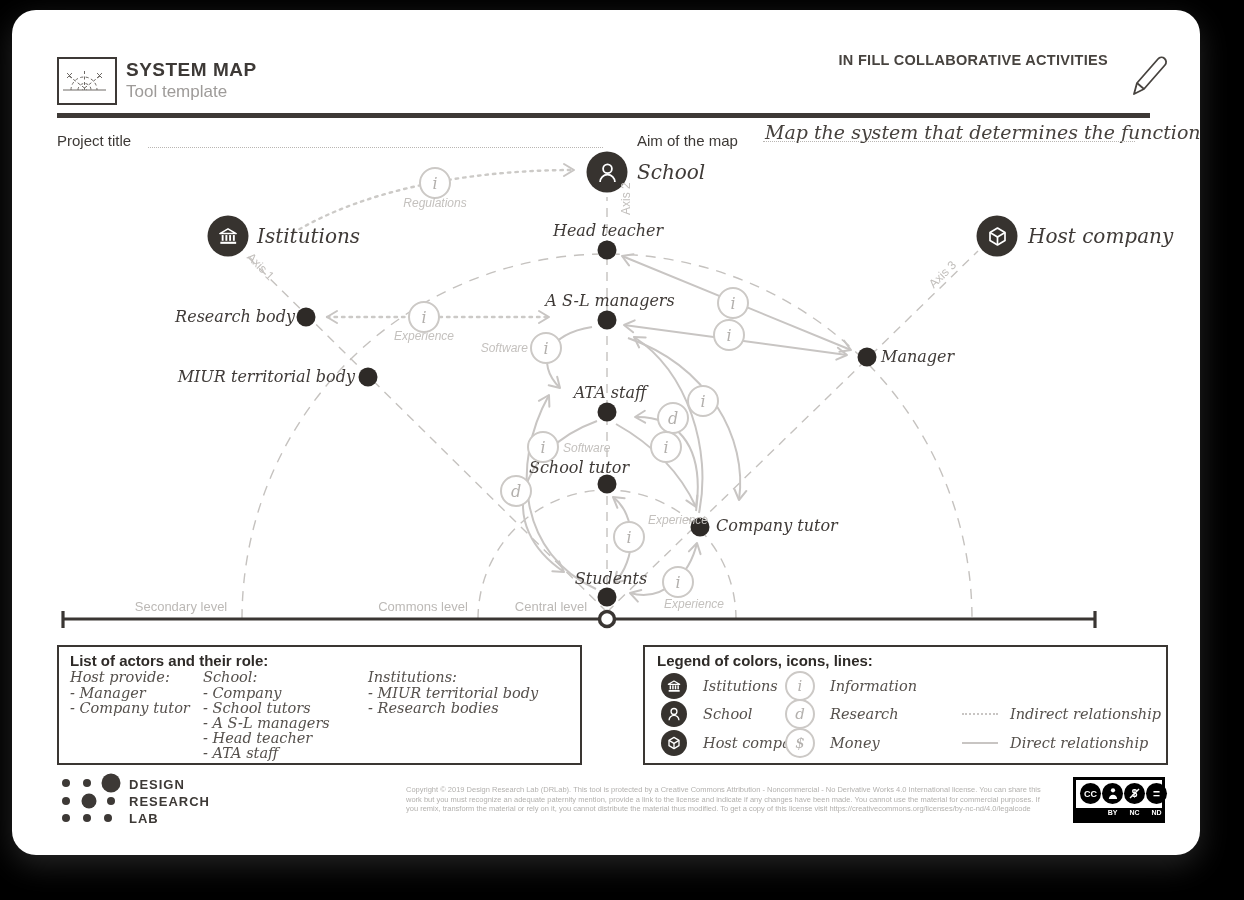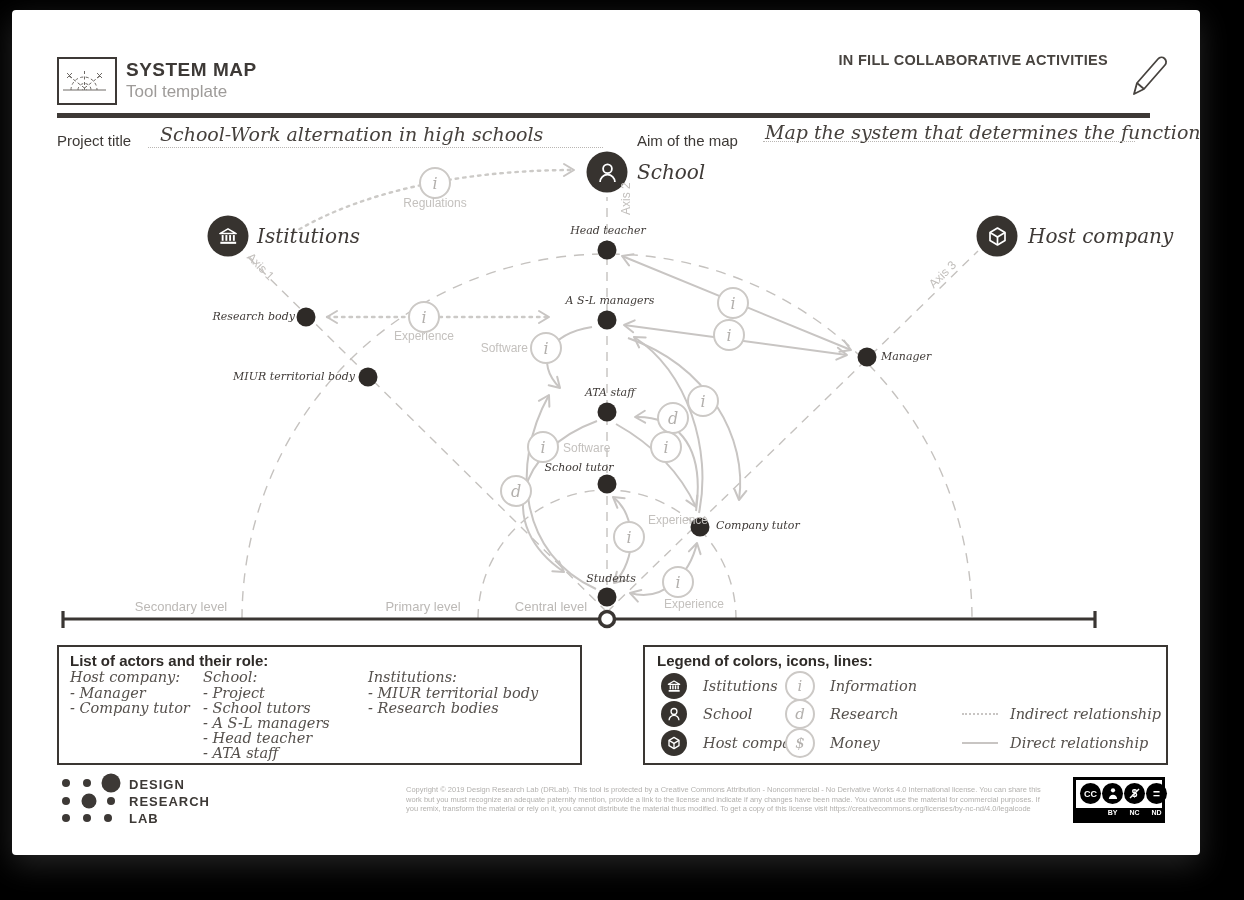--- a/index.html
+++ b/index.html
@@ -1,41 +1,41 @@
 <!DOCTYPE html>
 <html><head>
 <meta charset="utf-8">
 <style>
   html,body{margin:0;padding:0;background:#000;}
   .canvas{position:relative;width:1244px;height:900px;background:#000;overflow:hidden;
           font-family:"Liberation Sans",sans-serif;}
   .page{position:absolute;left:12px;top:10px;width:1188px;height:845px;background:#fff;
-        border-radius:4px;box-shadow:0 10px 30px rgba(80,80,80,.45);overflow:hidden;}
+        border-radius:24px;box-shadow:0 10px 30px rgba(80,80,80,.45);overflow:hidden;}
   .stage{position:absolute;left:-12px;top:-10px;width:1244px;height:900px;}
   .abs{position:absolute;}
   
   .logo-box{position:absolute;left:57px;top:57px;width:56px;height:44px;border:2.5px solid #3d3936;background:#fff;}
   .app-title{position:absolute;left:126px;top:59px;font-size:19px;font-weight:bold;letter-spacing:.5px;color:#3d3936;}
   .app-sub{position:absolute;left:126px;top:82px;font-size:17px;color:#9e9b99;}
   .cta{position:absolute;right:136px;top:51px;text-align:right;font-size:14.5px;font-weight:bold;letter-spacing:.3px;color:#47433f;line-height:18px;}
   .rule{position:absolute;left:57px;top:113px;width:1093px;height:5px;background:#3d3936;}
   .field-label{position:absolute;font-size:15px;font-weight:normal;color:#3d3936;}
   .hand{position:absolute;font-family:"DejaVu Serif",serif;font-style:italic;font-size:19px;color:#46413d;white-space:nowrap;line-height:19px;}
   .dotline{position:absolute;height:0;border-top:1.6px dotted #b9b6b3;}
   
   .dot{position:absolute;width:19px;height:19px;border-radius:50%;background:#2e2a27;transform:translate(-50%,-50%);}
-  .nlabel{position:absolute;font-family:"DejaVu Serif",serif;font-style:italic;font-size:11px;line-height:18px;color:#3f3a37;white-space:nowrap;}
+  .nlabel{position:absolute;font-family:"DejaVu Serif",serif;font-style:italic;font-size:16px;line-height:18px;color:#3f3a37;white-space:nowrap;}
   .cx{transform:translateX(-50%);}
   .anchor{position:absolute;width:41px;height:41px;border-radius:50%;background:#37332f;transform:translate(-50%,-50%);
           display:flex;align-items:center;justify-content:center;}
   .alabel{position:absolute;font-family:"DejaVu Serif",serif;font-style:italic;font-size:20px;line-height:22px;color:#3f3a37;white-space:nowrap;}
   .mcircle{position:absolute;width:28px;height:28px;border-radius:50%;background:#fff;border:2px solid #ccc9c6;
            color:#b3b0ad;font-family:"DejaVu Serif",serif;font-style:italic;font-size:16px;
            display:flex;align-items:center;justify-content:center;transform:translate(-50%,-50%);}
-  .flabel{position:absolute;font-size:12px;line-height:14px;color:#c4c1be;white-space:nowrap;}
+  .flabel{position:absolute;font-size:12px;line-height:14px;color:#c4c1be;white-space:nowrap;font-style:italic;}
   .axlabel{position:absolute;font-size:12px;color:#c2bfbc;white-space:nowrap;transform-origin:0 0;}
   .lvl{position:absolute;font-size:13px;color:#bcb9b6;white-space:nowrap;transform:translateX(-50%);}
   
   .panel{position:absolute;border:2.5px solid #3a3633;background:#fff;}
   .panel-title{position:absolute;font-size:15px;font-weight:bold;color:#2f2b28;white-space:nowrap;}
   .it{position:absolute;font-family:"DejaVu Serif",serif;font-style:italic;font-size:14.5px;line-height:15px;color:#55504c;white-space:nowrap;}
   .legend-circle{position:absolute;width:26px;height:26px;border-radius:50%;transform:translate(-50%,-50%);
                  display:flex;align-items:center;justify-content:center;}
   .lc-dark{background:#37332f;}
   .lc-light{background:#fff;border:2px solid #ccc9c6;color:#b3b0ad;font-family:"DejaVu Serif",serif;font-style:italic;font-size:15px;}
@@ -122,21 +122,20 @@
     </div>
     <svg class="abs" style="left:1126px;top:50px" width="44" height="48" viewBox="0 0 44 48">
       <g stroke="#47433f" stroke-width="1.8" fill="none" stroke-linejoin="round">
         <path d="M8 44 L11 33 L32 9 a4.5 4.5 0 0 1 7 6 L18 39 Z"></path>
         <path d="M11 33 L18 39"></path>
       </g>
     </svg>
     <div class="rule"></div>
 
     <div class="field-label" style="left:57px;top:132px">Project title</div>
-    <div class="hand" style="left:160px;top:125px">School-Work alternation in high schools</div>
     <div class="dotline" style="left:148px;top:147px;width:455px"></div>
 
     <div class="field-label" style="left:637px;top:132px">Aim of the map</div>
     <div class="hand" style="left:765px;top:123px">Map the system that determines the functioning of</div>
     <div class="dotline" style="left:763px;top:141px;width:372px"></div>
 
     <div class="anchor" style="left:228px;top:236px">
       <svg width="23" height="23" viewBox="0 0 24 24">
         <path d="M3.5 9.5 L12 4.5 L20.5 9.5 Z" fill="none" stroke="#fff" stroke-width="1.6" stroke-linejoin="round"></path>
         <g fill="#fff">
@@ -220,30 +219,30 @@
     <div class="mcircle" style="left:678px;top:582px">i</div>
     <div class="flabel cx" style="left:694px;top:597px">Experience</div>
 
     <div class="mcircle" style="left:673px;top:418px">d</div>
     <div class="mcircle" style="left:703px;top:401px">i</div>
     <div class="mcircle" style="left:666px;top:447px">i</div>
     <div class="mcircle" style="left:733px;top:303px">i</div>
     <div class="mcircle" style="left:729px;top:335px">i</div>
 
     <div class="lvl" style="left:181px;top:599px">Secondary level</div>
-    <div class="lvl" style="left:423px;top:599px">Primary level</div>
+    <div class="lvl" style="left:423px;top:599px">Commons level</div>
     <div class="lvl" style="left:551px;top:599px">Central level</div>
 
     <div class="panel" style="left:57px;top:645px;width:521px;height:116px"></div>
     <div class="panel-title" style="left:70px;top:652px">List of actors and their role:</div>
-    <div class="it" style="left:70px;top:670px">Host company:</div>
+    <div class="it" style="left:70px;top:670px">Host provide:</div>
     <div class="it" style="left:70px;top:686px">- Manager</div>
     <div class="it" style="left:70px;top:701px">- Company tutor</div>
     <div class="it" style="left:203px;top:670px">School:</div>
-    <div class="it" style="left:203px;top:686px">- Project</div>
+    <div class="it" style="left:203px;top:686px">- Company</div>
     <div class="it" style="left:203px;top:701px">- School tutors</div>
     <div class="it" style="left:203px;top:716px">- A S-L managers</div>
     <div class="it" style="left:203px;top:731px">- Head teacher</div>
     <div class="it" style="left:203px;top:746px">- ATA staff</div>
     <div class="it" style="left:368px;top:670px">Institutions:</div>
     <div class="it" style="left:368px;top:686px">- MIUR territorial body</div>
     <div class="it" style="left:368px;top:701px">- Research bodies</div>
 
     <div class="panel" style="left:643px;top:645px;width:521px;height:116px"></div>
     <div class="panel-title" style="left:657px;top:652px">Legend of colors, icons, lines:</div>

